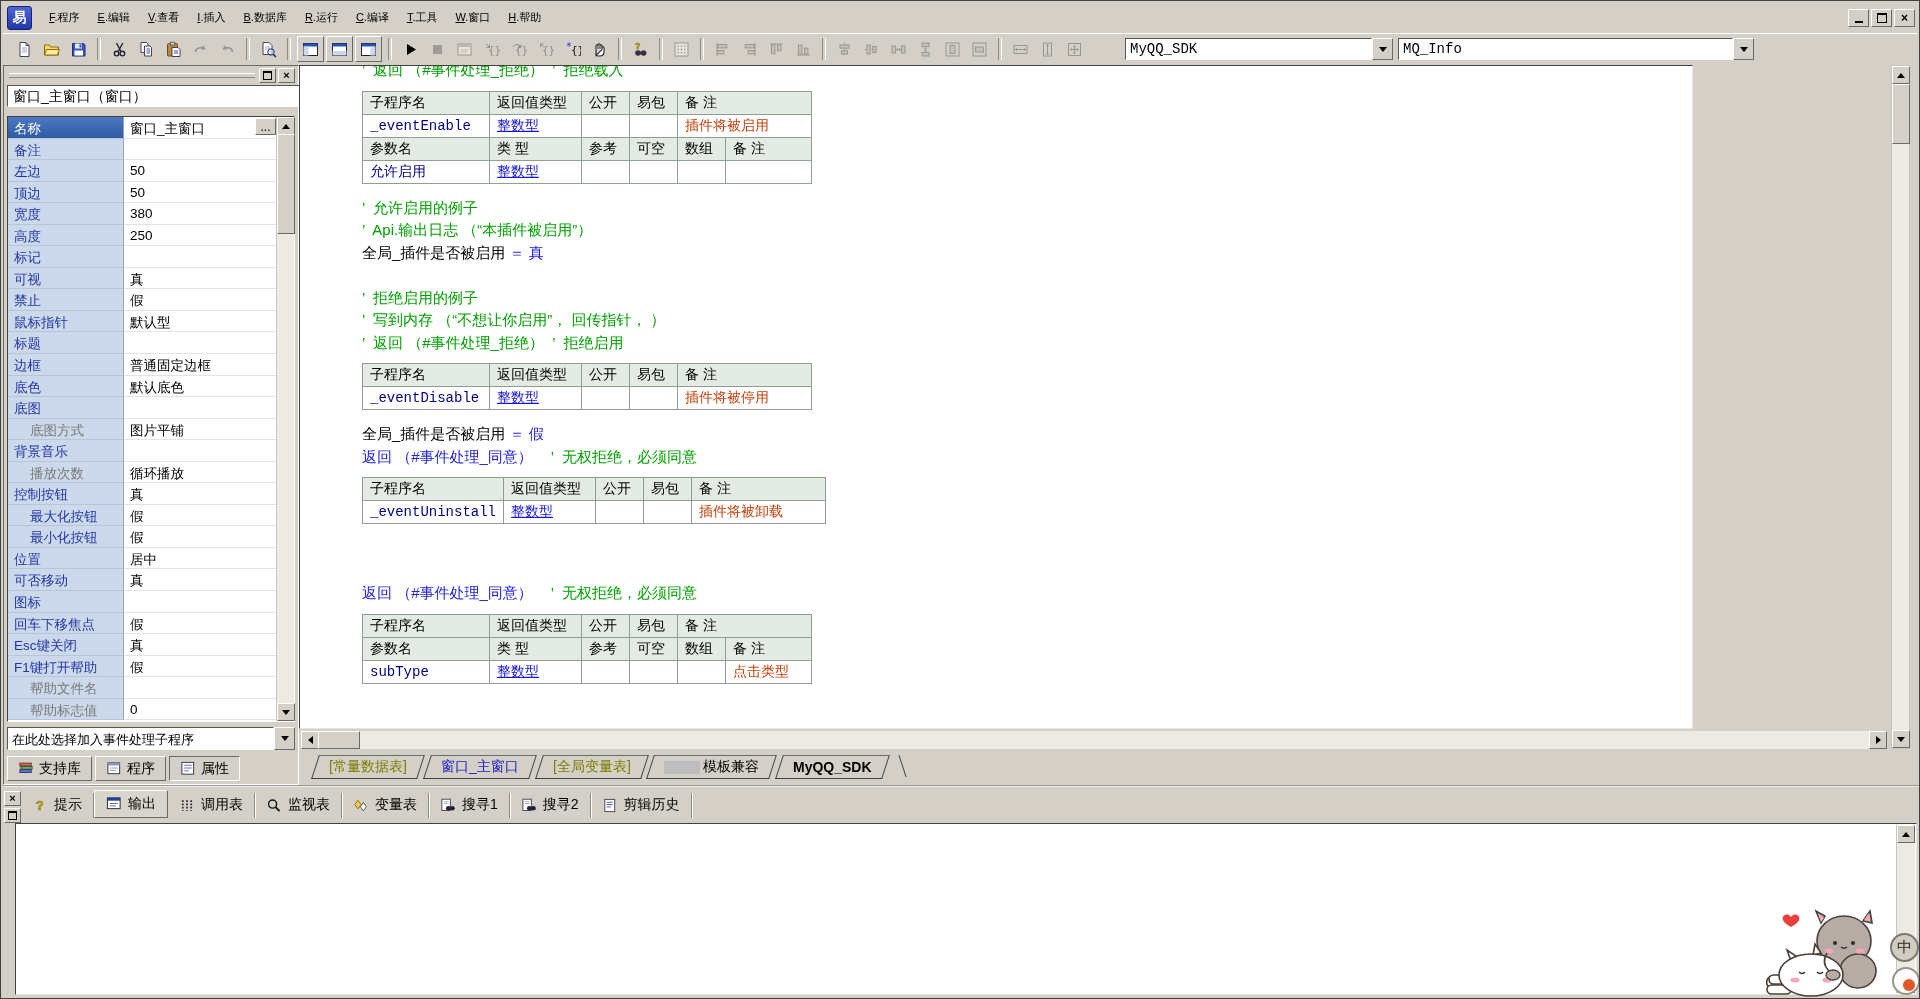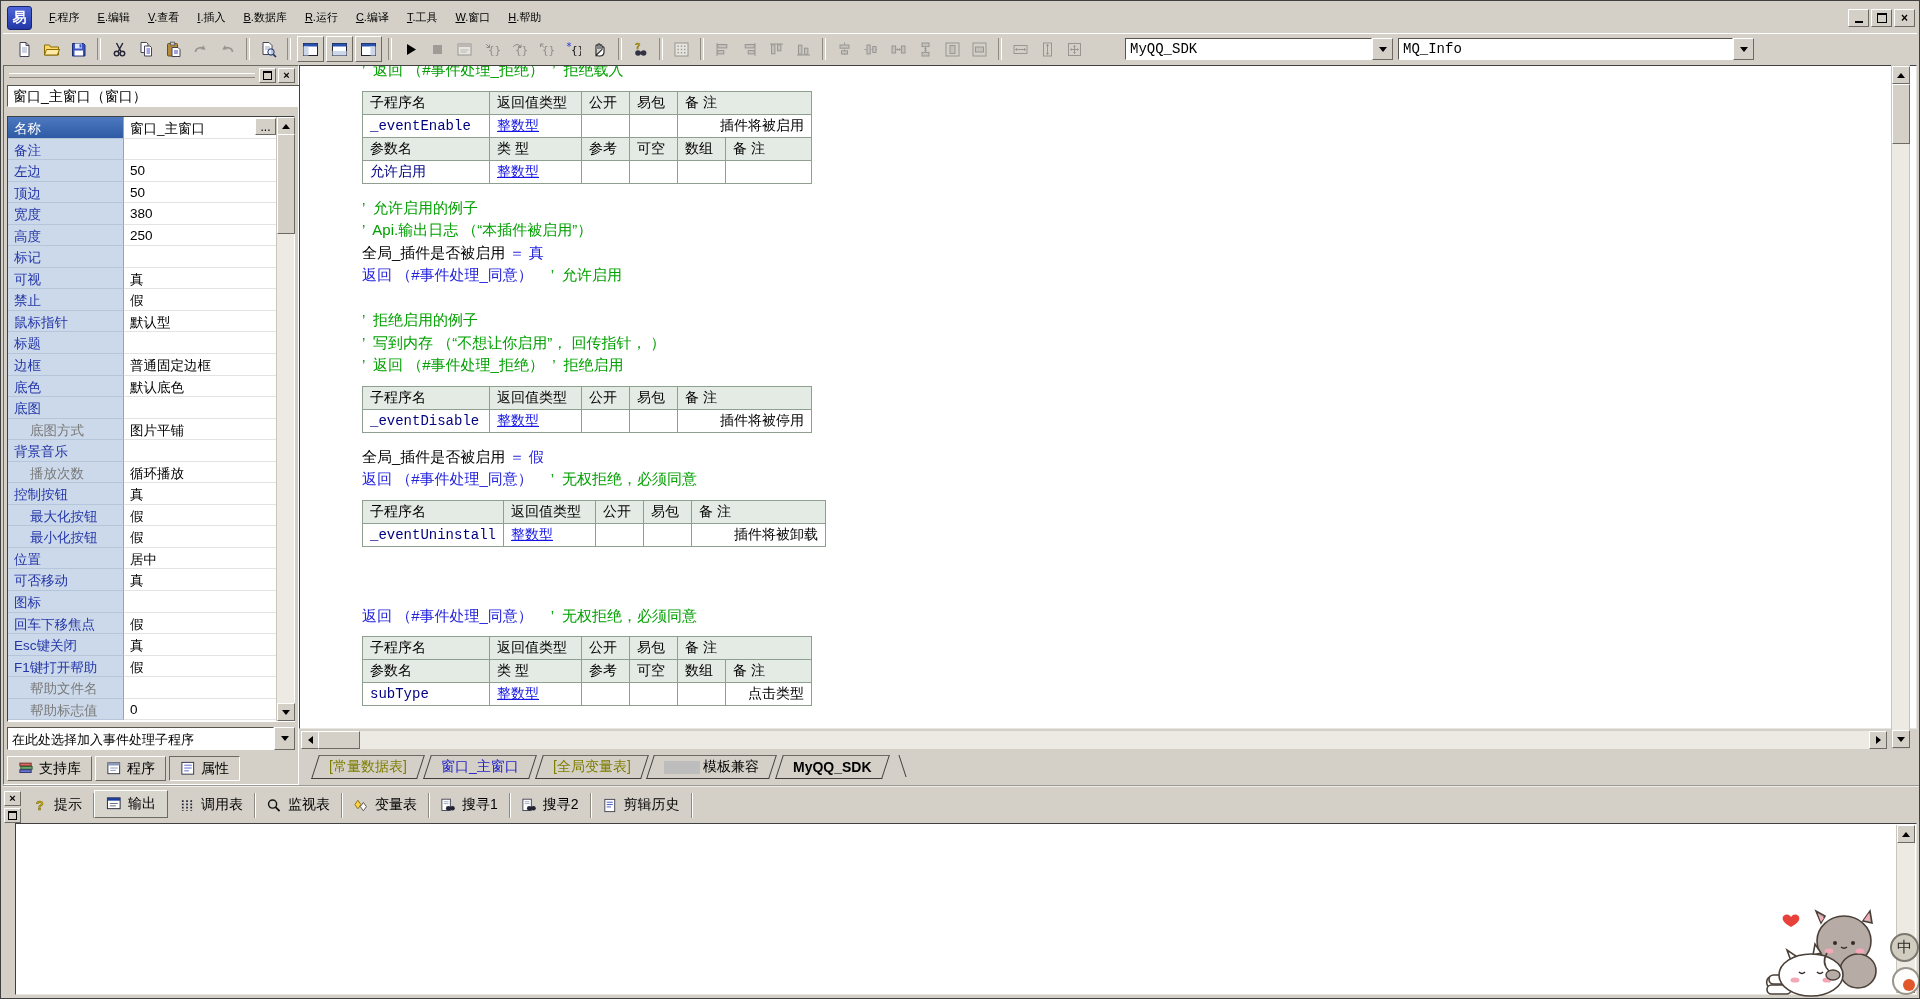--- a/index.html
+++ b/index.html
@@ -68,35 +68,35 @@
   .hintbox{position:absolute;left:3px;top:661px;width:288px;height:23px;display:flex;border-radius:10px;}
   .hintbox .ctext{flex:1;background:#fff;border:1px solid;border-color:#58554e #fff #fff #58554e;font-size:13px;padding:3px 4px;white-space:nowrap;overflow:hidden;}
   .hintbox .cbtn{width:19px;display:flex;align-items:center;justify-content:center;}
   .ltabs{position:absolute;left:3px;top:690px;height:25px;display:flex;}
   .ltab{display:flex;align-items:center;gap:5px;padding:0 10px;font-size:14px;margin-right:3px;
         border:1px solid;border-color:#fff #6d6a63 #6d6a63 #fff;background:#d4d0c8;}
   .ltab.active{border-color:#6d6a63 #fff #fff #6d6a63;}
 
   
   .editor{position:absolute;left:298px;top:64px;width:1620px;height:718px;}
-  .codeview{position:absolute;left:0;top:0;width:1618px;height:664px;background:#fff;overflow:hidden;
+  .codeview{position:absolute;left:0;top:0;width:1394px;height:664px;background:#fff;overflow:hidden;
             border:1px solid;border-color:#404040 #e8e6e0 #e8e6e0 #404040;box-sizing:border-box;}
   .code{position:absolute;left:62px;top:-7px;}
   .line{font-size:15px;line-height:22.5px;white-space:pre;}
   .line.blank{height:22.5px;}
   .comment{color:#00a000;}
   .kw{color:#2222dd;}
   .plain{color:#000;}
   .gap{margin-left:18px;}
   table.etab{border-collapse:collapse;table-layout:fixed;margin:9px 0 13px 0;}
   table.etab td{border:1px solid #8f9f8f;height:21px;padding:2px 7px;font-size:14px;white-space:nowrap;overflow:hidden;box-sizing:border-box;}
   table.etab td.th{background:#e4eae4;color:#000;}
   td.subname{font-family:"Liberation Mono","DejaVu Sans Mono",monospace;font-size:13px;color:#000080;}
   .typelink{color:#1414e6;text-decoration:underline;}
-  td.rem{color:#000000;text-align:right;}
+  td.rem{color:#c2410c;}
   .vsb{position:absolute;left:1592px;top:0;width:19px;height:684px;background:#eceae2;border:1px solid #c9c5bb;box-sizing:border-box;}
   .hsb{position:absolute;left:2px;top:666px;width:1586px;height:18px;background:#eceae2;}
   .hsb .sb-arrow{top:0;}
   .stabs{position:absolute;left:2px;top:690px;height:25px;display:flex;padding-left:14px;}
   .stab{transform:skewX(-18deg);border:1px solid #404040;border-top:1px solid #6d6a63;background:#d4d0c8;
         margin-right:6px;display:flex;align-items:center;padding:0 13px;height:22px;}
   .stab .in{transform:skewX(18deg);font-size:14px;display:flex;align-items:center;gap:3px;white-space:nowrap;}
   .stab.olive .in{color:#7e7e00;}
   .stab.blue .in{color:#2020c8;}
   .stab.active .in{font-weight:bold;color:#000;}
@@ -716,21 +716,20 @@
                 <td></td>
                 <td></td>
                 <td></td>
                 <td class="rem"></td>
               </tr>
             </tbody>
           </table>
           <div class="line comment">’  允许启用的例子</div>
           <div class="line comment">’  Api.输出日志 （“本插件被启用”）</div>
           <div class="line"><span class="plain">全局_插件是否被启用</span><span class="kw"> </span><span class="kw">＝</span><span class="kw"> </span><span class="kw">真</span></div>
-          <div class="line"><span class="kw">返回 （#事件处理_同意）</span><span class="comment gap">’  允许启用</span></div>
           <div class="line blank"></div>
           <div class="line comment">’  拒绝启用的例子</div>
           <div class="line comment">’  写到内存 （“不想让你启用”， 回传指针， ）</div>
           <div class="line comment">’  返回 （#事件处理_拒绝）  ’  拒绝启用</div>
           <table class="etab">
             <colgroup>
               <col style="width:127px">
               <col style="width:92px">
               <col style="width:48px">
               <col style="width:48px">

